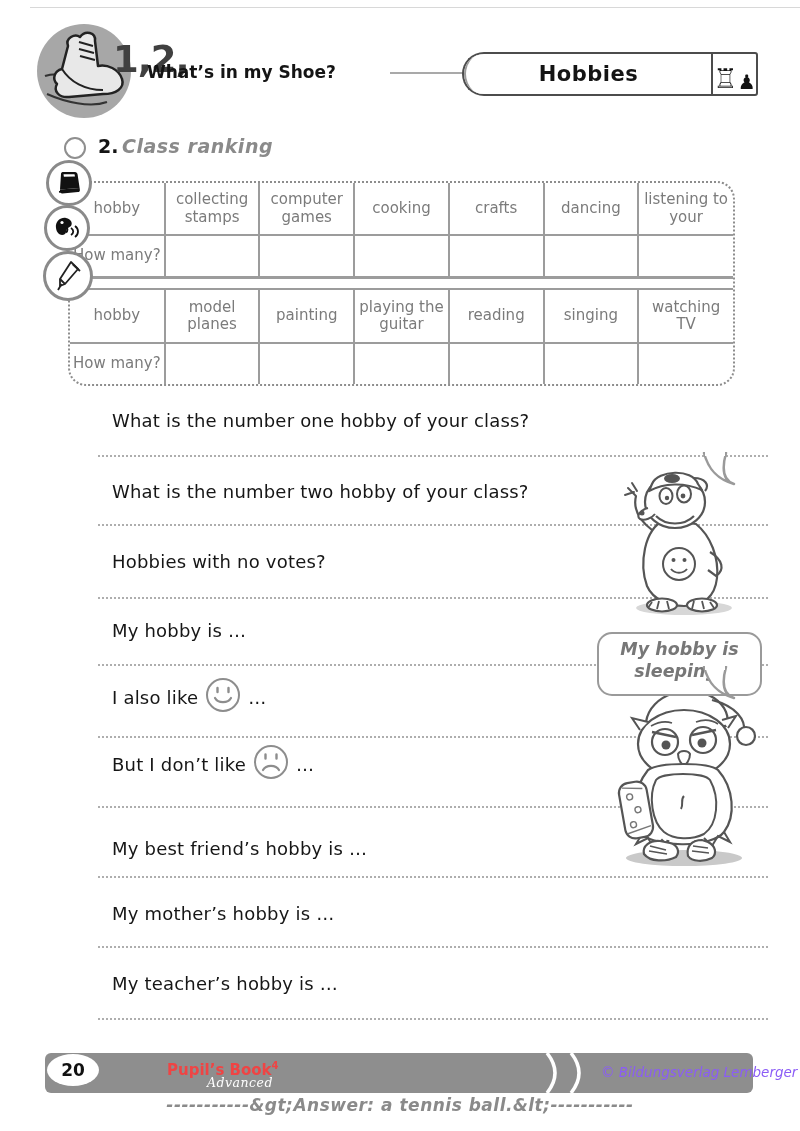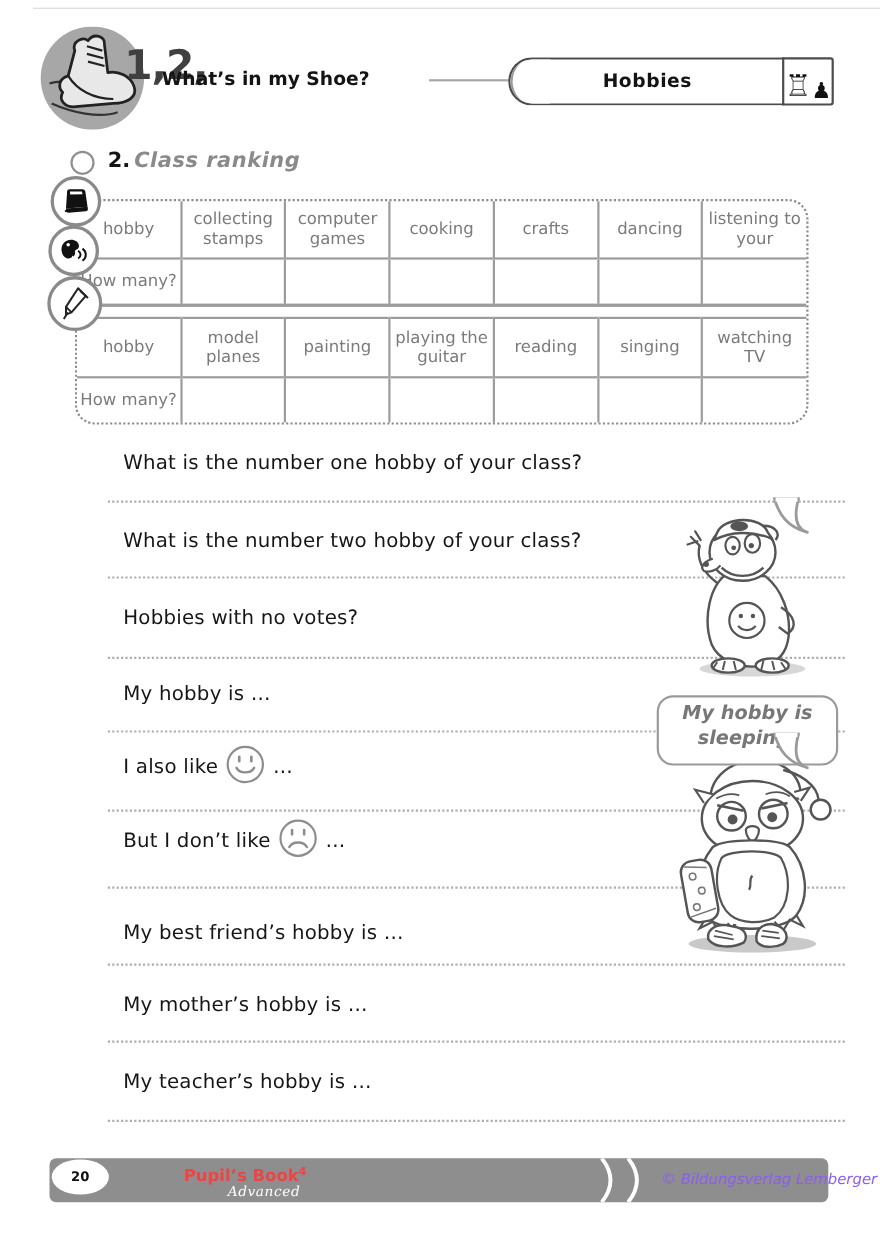--- a/index.html
+++ b/index.html
@@ -12,21 +12,21 @@
   
   .shoe-badge{left:35px;top:24px;}
   .lesson-number{left:113px;top:38px;font-size:37px;font-weight:bold;color:#404040;letter-spacing:-1px;}
   .lesson-title{left:147px;top:62px;font-size:17px;font-weight:bold;color:#141414;}
   .header-rule{left:390px;top:72px;width:80px;border-top:2px solid #a9a9a9;}
   .topic-pill{left:462px;top:52px;width:251px;height:44px;box-sizing:border-box;
               border:2px solid #4c4c4c;border-right:none;border-radius:22px 0 0 22px;
               background:#fff;overflow:hidden;display:flex;align-items:center;justify-content:center;}
   .crescent-dark{position:absolute;left:-10px;top:-3px;width:46px;height:46px;border-radius:50%;background:#9b9b9b;}
   .crescent-mask{position:absolute;left:2px;top:-3px;width:46px;height:46px;border-radius:50%;background:#fff;}
-  .topic-label{position:relative;font-size:17px;font-weight:bold;color:#141414;letter-spacing:0.5px;}
+  .topic-label{position:relative;font-size:21px;font-weight:bold;color:#141414;letter-spacing:0.5px;}
   .chess-box{left:711px;top:52px;width:47px;height:44px;box-sizing:border-box;border:2px solid #4c4c4c;
              border-radius:0 3px 3px 0;background:#fff;display:flex;align-items:flex-end;justify-content:center;
              padding-bottom:2px;}
   .rook{font-size:27px;line-height:1;color:#111;}
   .pawn{font-size:20px;line-height:1;color:#111;}
 
   
   .sec-circle{left:64px;top:137px;width:18px;height:18px;border:2px solid #8f8f8f;border-radius:50%;background:#fff;}
   .sec-number{left:98px;top:135px;font-size:19px;font-weight:bold;color:#141414;}
   .sec-title{left:122px;top:135px;font-size:19px;font-weight:bold;font-style:italic;color:#8a8a8a;letter-spacing:0.5px;}
@@ -60,21 +60,21 @@
           color:#777;font-weight:bold;font-style:italic;font-size:17.5px;text-align:center;
           padding:5px 4px;line-height:1.25;z-index:2;}
   .bub1{left:597px;top:400px;height:56px;}
   .bub2{left:597px;top:632px;height:64px;}
   .tail{z-index:3;}
 
   
   .footer-bar{left:45px;top:1053px;width:708px;height:40px;background:#8e8e8e;border-radius:6px;}
   .page-circle{left:47px;top:1054px;width:52px;height:32px;background:#fff;border-radius:50%;
                display:flex;align-items:center;justify-content:center;
-               font-size:12px;font-weight:bold;color:#111;z-index:2;}
+               font-size:17px;font-weight:bold;color:#111;z-index:2;}
   .book-title{left:167px;top:1060px;color:#ef4444;font-weight:bold;font-size:15px;}
   .book-sup{font-size:10px;vertical-align:super;}
   .book-edition{left:207px;top:1075px;color:#fff;font-style:italic;font-size:12.5px;
                 font-family:"DejaVu Serif", serif;letter-spacing:0.5px;}
   .copyright{left:601px;top:1064px;color:#8b5cf6;font-style:italic;font-size:13.5px;}
   .answer-line{left:0;top:1095px;width:100%;text-align:center;color:#8a8a8a;
                font-weight:bold;font-style:italic;font-size:17px;letter-spacing:0.5px;}
 </style>
 </head>
 <body>
@@ -307,13 +307,14 @@
   <div class="abs page-circle">20</div>
   <div class="abs book-title"><span>Pupil’s Book</span><span class="book-sup">4</span></div>
   <div class="abs book-edition">Advanced</div>
   <div class="abs" style="left:541px;top:1053px">
     <svg width="56" height="40" viewBox="0 0 56 40">
       <path d="M6,0 Q22,20 6,40" fill="none" stroke="#fff" stroke-width="3.5"></path>
       <path d="M30,0 Q46,20 30,40" fill="none" stroke="#fff" stroke-width="3.5"></path>
     </svg>
   </div>
   <div class="abs copyright">© Bildungsverlag Lemberger</div>
+  <div class="abs answer-line">-----------&amp;gt;Answer: a tennis ball.&amp;lt;-----------</div>
 </div>
 
 </body></html>

